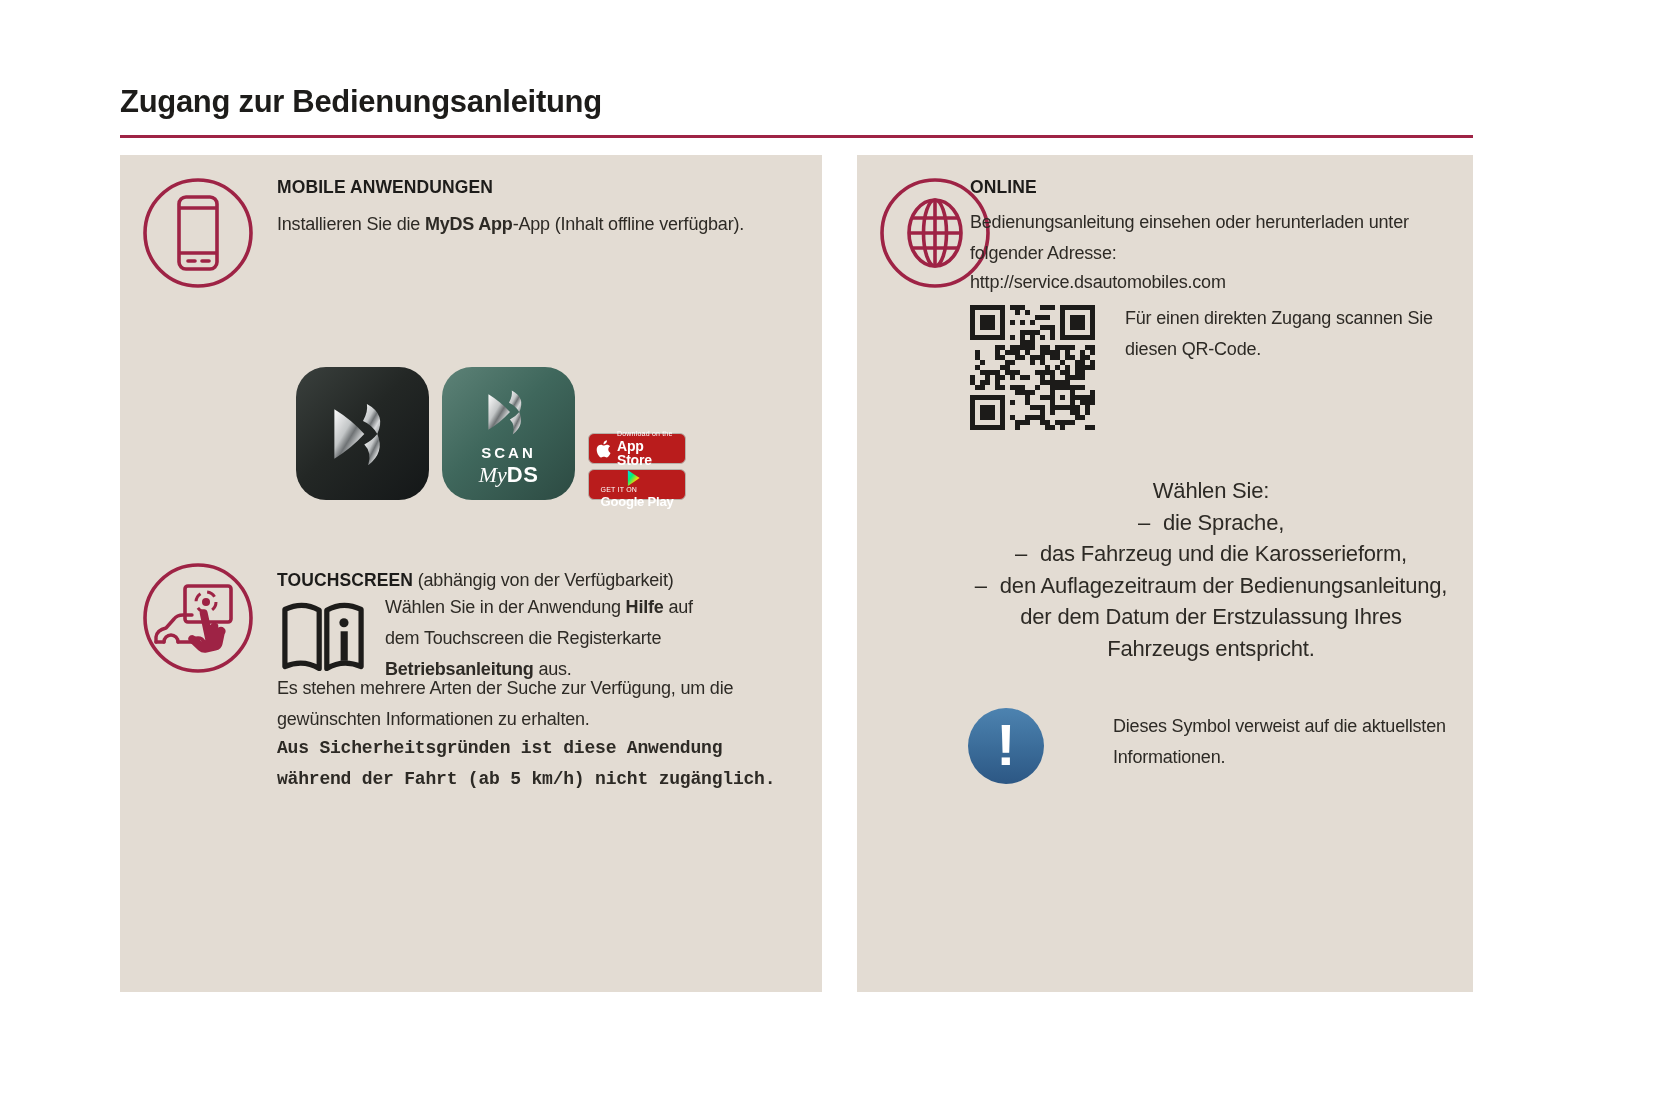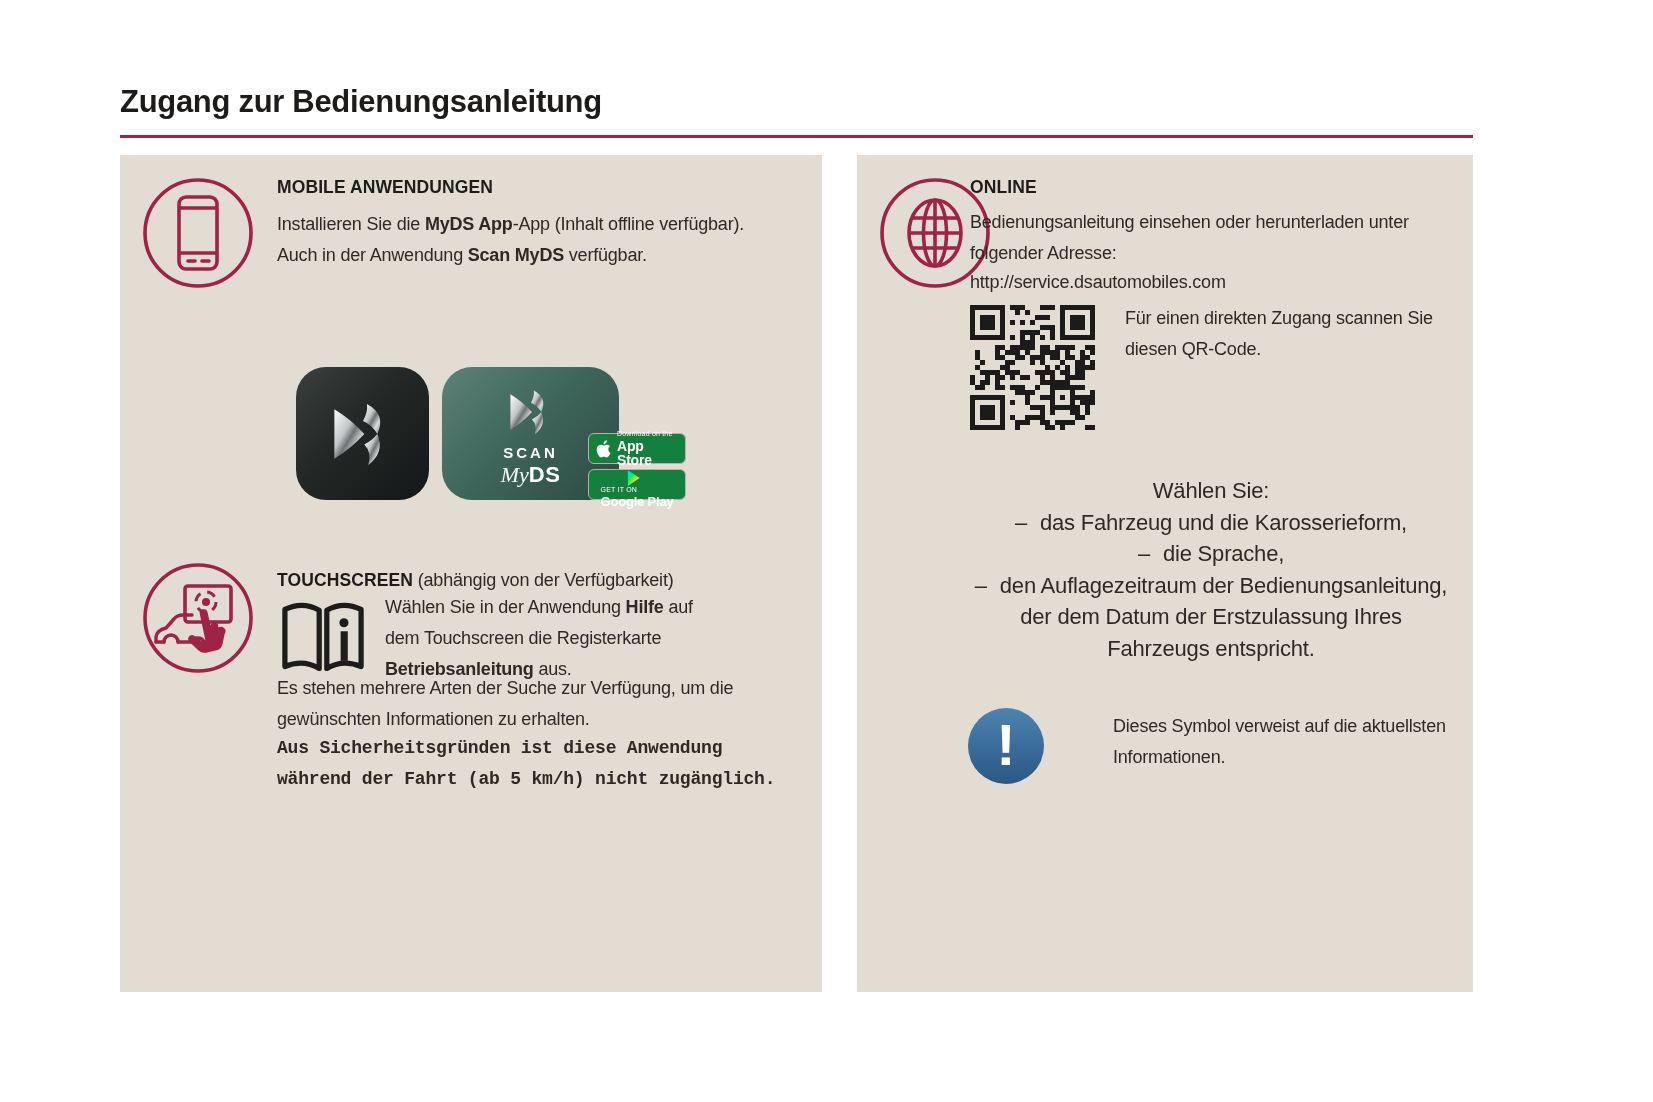--- a/index.html
+++ b/index.html
@@ -23,30 +23,30 @@
   .circle-icon{width:112px;height:112px;}
   
   .h{font-size:17.5px;font-weight:bold;color:#1d1c1a;letter-spacing:0.1px;}
   .t{font-size:18px;line-height:31px;letter-spacing:-0.2px;}
   .b{font-weight:bold;}
   .nowrap{white-space:nowrap;}
   
   .tile{width:133px;height:133px;border-radius:30px;position:absolute;overflow:hidden;}
   .tile-myds{background:linear-gradient(135deg,#3a403d 0%,#23272５ 40%,#16191a 100%);
     background:linear-gradient(135deg,#3a403d 0%,#232725 45%,#141718 100%);}
-  .tile-scan{background:linear-gradient(135deg,#5d8277 0%,#3f675c 45%,#2c4a42 100%);padding-left:44px;}
+  .tile-scan{background:linear-gradient(135deg,#5d8277 0%,#3f675c 45%,#2c4a42 100%);}
   .tile svg.dslogo{position:absolute;left:50%;top:50%;transform:translate(-50%,-50%);}
   .tile-scan svg.dslogo{top:34%;}
   .scan-word{position:absolute;left:0;right:0;top:77px;text-align:center;color:#fff;
     font-size:15px;font-weight:bold;letter-spacing:3px;}
   .scan-myds{position:absolute;left:0;right:0;top:95px;text-align:center;color:#fff;font-size:22px;}
   .scan-myds .my{font-family:Liberation Serif, serif;font-style:italic;font-weight:normal;}
   .scan-myds .ds{font-weight:bold;letter-spacing:0.5px;}
   
-  .badge{position:absolute;width:98px;height:31px;background:#15803d;border:1px solid #b7b1a9;
+  .badge{position:absolute;width:98px;height:31px;background:#b91c1c;border:1px solid #b7b1a9;
     border-radius:6px;display:flex;align-items:center;padding:0 7px;box-sizing:border-box;color:#fff;}
   .badge .bicon{flex:0 0 auto;margin-right:6px;display:flex;}
   .badge .btxt{display:flex;flex-direction:column;line-height:1;}
   .badge .small{font-size:7px;letter-spacing:0.2px;margin-bottom:2px;}
   .badge .big{font-size:14px;font-weight:bold;letter-spacing:-0.2px;}
   .badge .big.gp{font-size:13px;}
   
   .qr{width:125px;height:125px;}
   
   .choice{font-size:22px;line-height:31.5px;letter-spacing:-0.2px;text-align:center;}
@@ -95,21 +95,20 @@
       <g stroke="#9E2345" stroke-width="3.6" stroke-linecap="round">
         <line x1="46" y1="84" x2="53" y2="84"></line>
         <line x1="60" y1="84" x2="67" y2="84"></line>
       </g>
     </svg>
   </div>
 
   <div class="abs" style="left:157px;top:22px;">
     <div class="h">MOBILE ANWENDUNGEN</div>
     <div class="t nowrap" style="margin-top:11px;"><span>Installieren Sie die </span><span class="b">MyDS App</span><span>-App (Inhalt offline verfügbar).</span></div>
-    <div class="t nowrap"><span>Auch in der Anwendung </span><span class="b">Scan MyDS</span><span> verfügbar.</span></div>
   </div>
 
   <div class="tile tile-myds" style="left:176px;top:212px;">
     <svg class="dslogo" viewBox="0 0 60 60" width="78" height="78">
       <path d="M8 11 L8 49 Q21 41 31 30 Q21 19 8 11 Z" fill="url(#chrome)"></path>
       <path d="M33 7 Q48 15 41 30 Q37 23 30 20 Q34 13 33 7 Z" fill="url(#chrome)"></path>
       <path d="M41 30 Q47 44 34 54 Q37 44 31 38 Q37 35 41 30 Z" fill="url(#chrome)"></path>
     </svg>
   </div>
 
@@ -514,22 +513,22 @@
           <rect x="90" y="120" width="5" height="5"></rect>
           <rect x="115" y="120" width="5" height="5"></rect>
           <rect x="120" y="120" width="5" height="5"></rect>
         </g>
       </svg>
   </div>
   <div class="abs t" style="left:256px;top:148px;width:332px;margin-left:12px;">Für einen direkten Zugang scannen Sie diesen QR-Code.</div>
 
   <div class="abs" style="left:113px;top:320px;width:482px;">
     <div class="choice">Wählen Sie:</div>
+    <div class="choice"><span class="dash">–</span><span>die Sprache,</span></div>
     <div class="choice"><span class="dash">–</span><span>das Fahrzeug und die Karosserieform,</span></div>
-    <div class="choice"><span class="dash">–</span><span>die Sprache,</span></div>
     <div class="choice"><span class="dash">–</span><span>den Auflagezeitraum der Bedienungsanleitung, der dem Datum der Erstzulassung Ihres Fahrzeugs entspricht.</span></div>
   </div>
 
   <div class="info-circle" style="left:111px;top:553px;">
     <span class="bang">!</span>
   </div>
   <div class="abs t" style="left:256px;top:556px;width:360px;">Dieses Symbol verweist auf die aktuellsten Informationen.</div>
 </div>
 
 </body></html>

